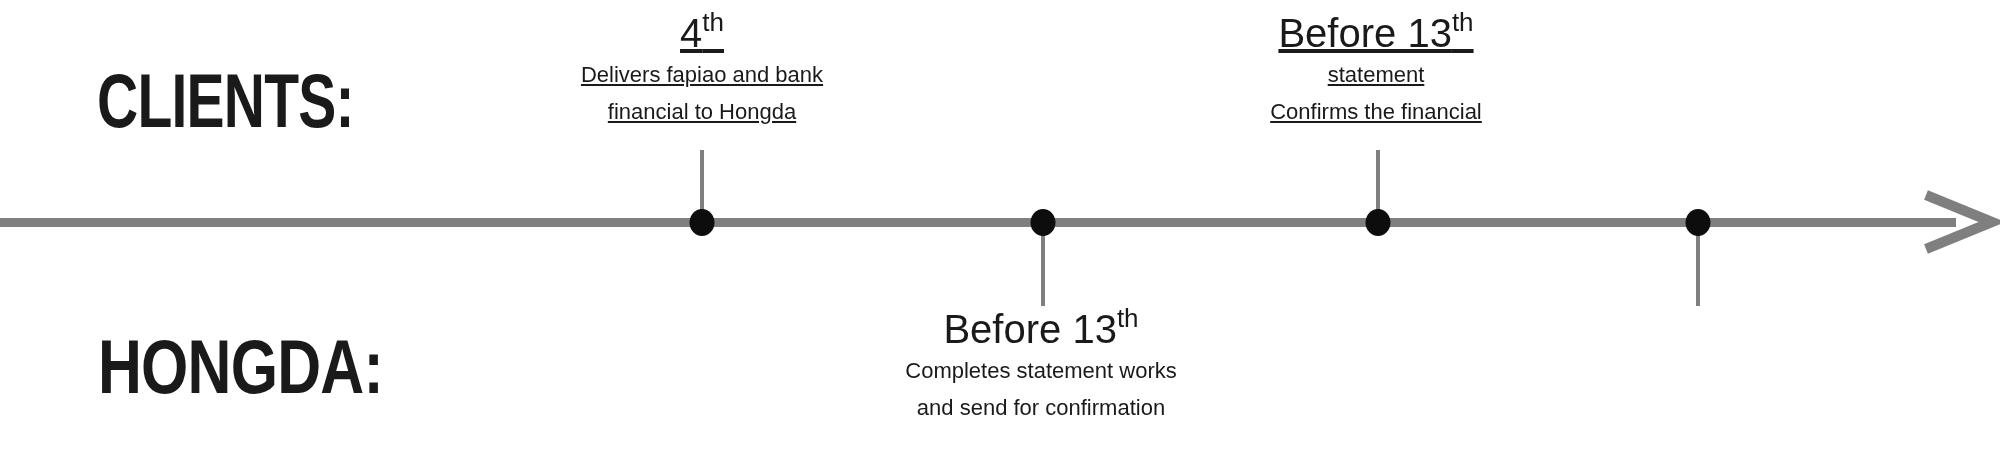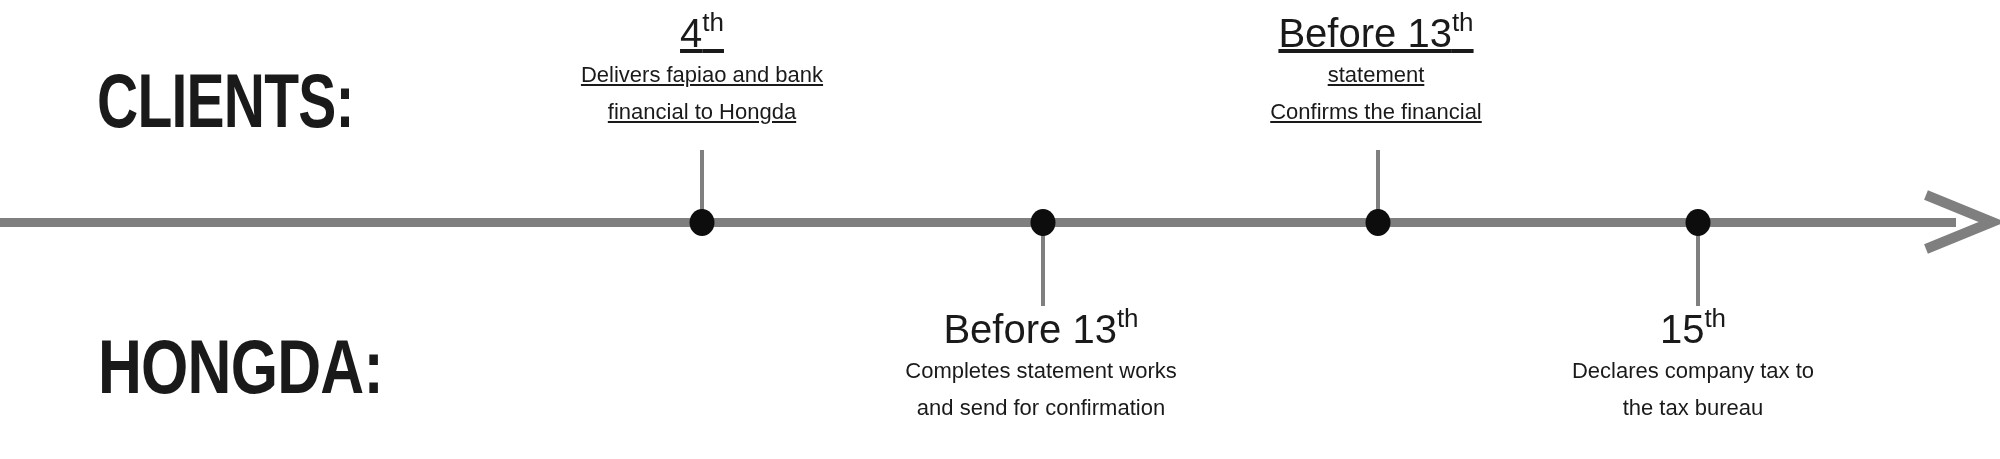--- a/index.html
+++ b/index.html
@@ -128,19 +128,14 @@
     <div class="event-desc">statement</div>
     <div class="event-desc">Confirms the financial</div>
   </div>
 
   <div class="event bottom" style="left:1041px">
     <div class="event-title"><span>Before 13</span><sup>th</sup></div>
     <div class="event-desc">Completes statement works</div>
     <div class="event-desc">and send for confirmation</div>
   </div>
 
-  <div class="event bottom" style="left:1693px">
-    <div class="event-title"><span>15</span><sup>th</sup></div>
-    <div class="event-desc">Declares company tax to</div>
-    <div class="event-desc">the tax bureau</div>
-  </div>
 
 </div>
 
 </body></html>

